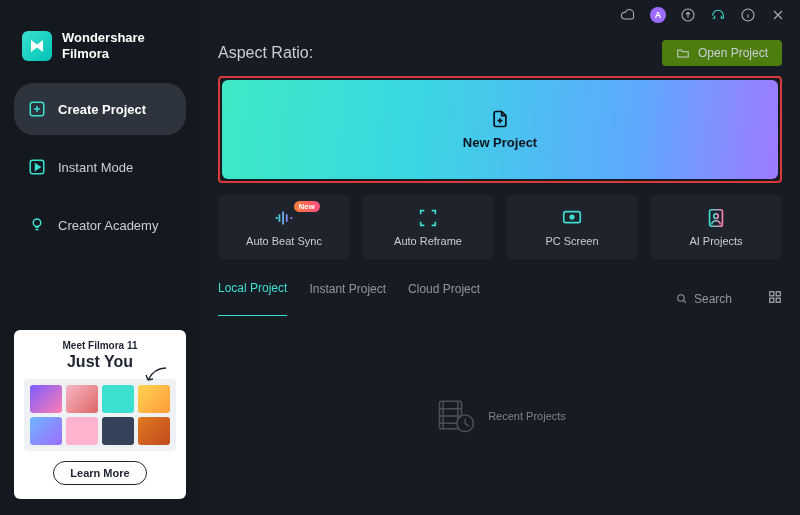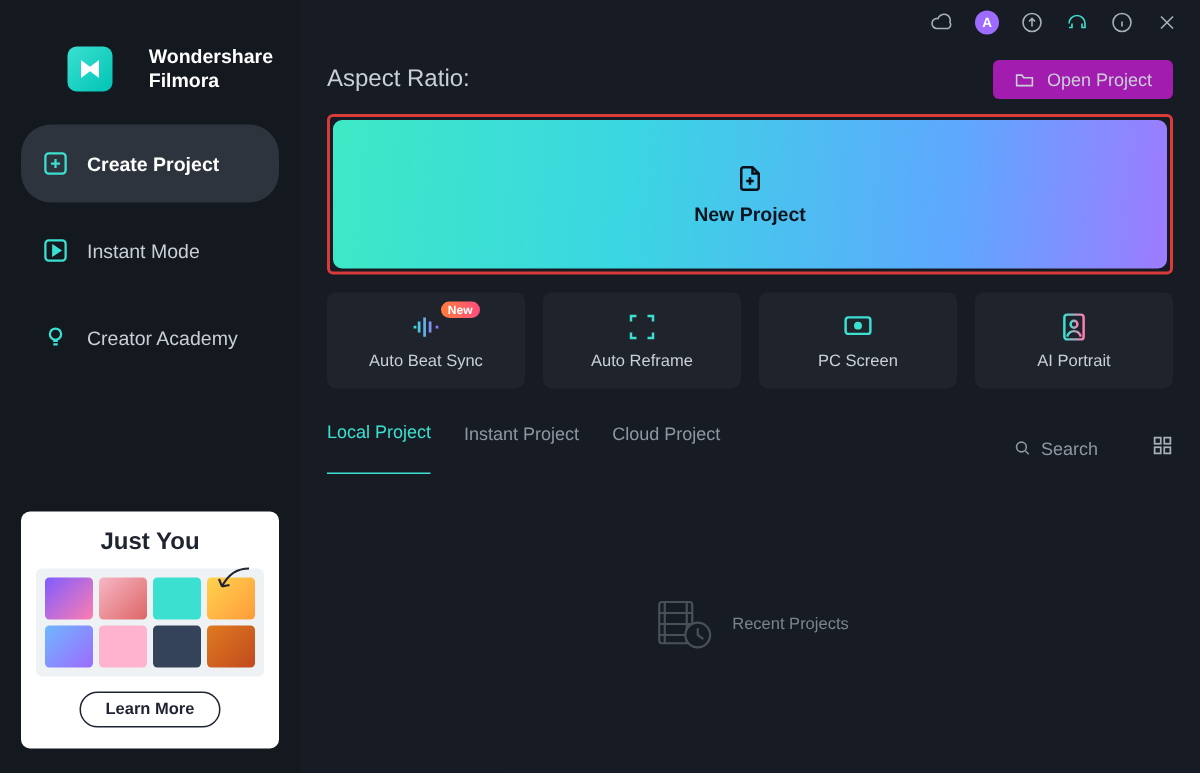--- a/index.html
+++ b/index.html
@@ -1,21 +1,21 @@
 <!DOCTYPE html>
 <html><head>
 <meta charset="utf-8">
 <style>
   * { box-sizing: border-box; margin: 0; padding: 0; font-family: -apple-system, BlinkMacSystemFont, "Segoe UI", Arial, sans-serif; }
   body { width: 800px; height: 515px; background: #14181f; color: #d6dbe0; overflow: hidden; }
   .app { display: flex; width: 100%; height: 100%; }
 
   
   .sidebar { width: 200px; background: #14181f; display: flex; flex-direction: column; padding: 0; }
-  .logo-block { display: flex; align-items: center; gap: 24px; padding: 30px 18px 22px 22px; justify-content: flex-end; }
+  .logo-block { display: flex; align-items: center; gap: 10px; padding: 30px 18px 22px 22px; }
   .logo-mark { width: 30px; height: 30px; background: linear-gradient(135deg,#3be0d1 0%, #00c4b4 100%); border-radius: 6px; position: relative; display:flex; align-items:center; justify-content:center;}
   .logo-mark svg { width:18px; height:18px; }
   .logo-text { font-size: 13px; font-weight: 600; line-height: 1.2; color:#ffffff; }
   .nav { padding: 0 14px; display: flex; flex-direction: column; gap: 6px; }
   .nav-item { display: flex; align-items: center; gap: 12px; height: 52px; padding: 0 14px; border-radius: 20px; font-size: 13px; color:#c9cfd6; cursor:pointer; }
   .nav-item.active { background: #2e343d; color: #fff; font-weight:600; }
   .nav-item .icon { width: 18px; height: 18px; display:flex; align-items:center; justify-content:center; color:#3be0d1; }
 
   .promo { margin: auto 14px 16px 14px; background:#fff; border-radius:6px; padding:10px 10px 14px 10px; color:#1e2430; text-align:center; position:relative; }
   .promo-kicker { font-size:10px; font-weight:600; }
@@ -38,21 +38,21 @@
   .titlebar { height:30px; display:flex; justify-content:flex-end; align-items:center; gap:14px; padding:0 14px; color:#a8b0ba; }
   .titlebar .tb-icon { width:16px; height:16px; display:flex; align-items:center; justify-content:center; cursor:pointer; }
   .tb-avatar { width:16px; height:16px; border-radius:50%; background:#9d6bff; color:#fff; font-size:9px; font-weight:700; display:flex; align-items:center; justify-content:center;}
 
   .toprow { display:flex; align-items:center; gap:12px; padding:10px 18px 10px 18px; font-size:12px; color:#c9cfd6; }
   .aspect-label { font-size:16px; }
   .select { display:flex; align-items:center; gap:8px; background:#242a33; border-radius:4px; padding:5px 10px; min-width:130px; cursor:pointer; font-size:11px;}
   .select svg { width:12px; height:12px; }
   .chev { margin-left:auto; font-size:10px; color:#8e96a1;}
   .spacer { flex:1; }
-  .open-btn { display:flex; align-items:center; gap:8px; background:#a21caf; border-radius:4px; padding:6px 14px; font-size:12px; cursor:pointer;}
+  .open-btn { display:flex; align-items:center; gap:8px; background:#4d7c0f; border-radius:4px; padding:6px 14px; font-size:12px; cursor:pointer;}
 
   .content { padding:0 18px; flex:1; display:flex; flex-direction:column; }
 
   .newproj-wrap { border:2px solid #d93a3a; border-radius:4px; padding:2px; }
   .newproj { height:99px; border-radius:6px; background:linear-gradient(95deg,#3ee9c5 0%, #3ad6e2 35%, #5fa7ff 75%, #9d7bff 100%); display:flex; flex-direction:column; align-items:center; justify-content:center; gap:6px; color:#071018; cursor:pointer; }
   .newproj svg{ width:20px; height:20px; }
   .newproj-label { font-weight:700; font-size:13px; color:#0c1420; }
 
   .cards { display:grid; grid-template-columns:repeat(4,1fr); gap:12px; margin-top:12px; }
   .card { background:#1e232c; border-radius:6px; height:64px; display:flex; flex-direction:column; align-items:center; justify-content:center; gap:6px; font-size:11px; color:#c9cfd6; cursor:pointer; position:relative;}
@@ -111,20 +111,21 @@
           <svg viewBox="0 0 24 24" fill="none" stroke="currentColor" stroke-width="2">
               <circle cx="12" cy="9" r="5"></circle>
               <path d="M10 15h4M10 18h4"></path>
             </svg>
         </span>
         <span>Creator Academy</span>
       </div>
     </nav>
 
     <div class="promo">
+      <div class="promo-kicker">Meet Filmora 11</div>
       <div class="promo-title">
         <div>Just You</div>
       </div>
       <svg class="promo-arrow" width="26" height="20" viewBox="0 0 26 20" fill="none" stroke="#1e2430" stroke-width="1.4">
           <path d="M24 2 C 16 2, 10 6, 6 14 M6 14 l-2 -5 M6 14 l5 -1"></path>
         </svg>
       <div class="promo-thumbs">
         <div class="thumb a"></div>
           <div class="thumb b"></div>
           <div class="thumb c"></div>
@@ -226,21 +227,21 @@
               <defs>
                 <linearGradient id="g2" x1="0" x2="1">
                   <stop offset="0" stop-color="#3be0d1"></stop>
                   <stop offset="1" stop-color="#ff7db1"></stop>
                 </linearGradient>
               </defs>
               <rect x="5" y="3" width="14" height="18" rx="2"></rect>
               <circle cx="12" cy="10" r="2.5"></circle>
               <path d="M7 19c1-3 3-4 5-4s4 1 5 4"></path>
             </svg>
-          <span>AI Portrait</span>
+          <span>AI Projects</span>
         </div>
       </div>
 
       <div class="tabrow">
         <span class="tab active">Local Project</span>
         <span class="tab">Instant Project</span>
         <span class="tab">Cloud Project</span>
         <div class="search">
           <svg width="13" height="13" viewBox="0 0 24 24" fill="none" stroke="currentColor" stroke-width="2">
               <circle cx="11" cy="11" r="6"></circle>

